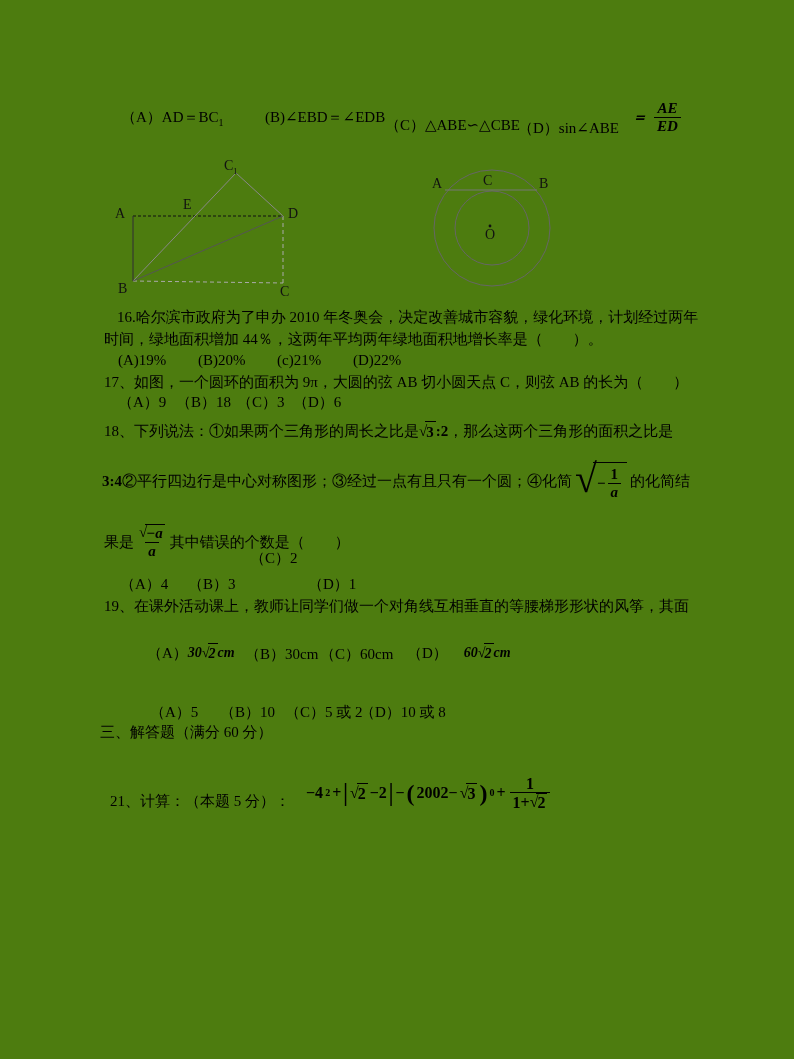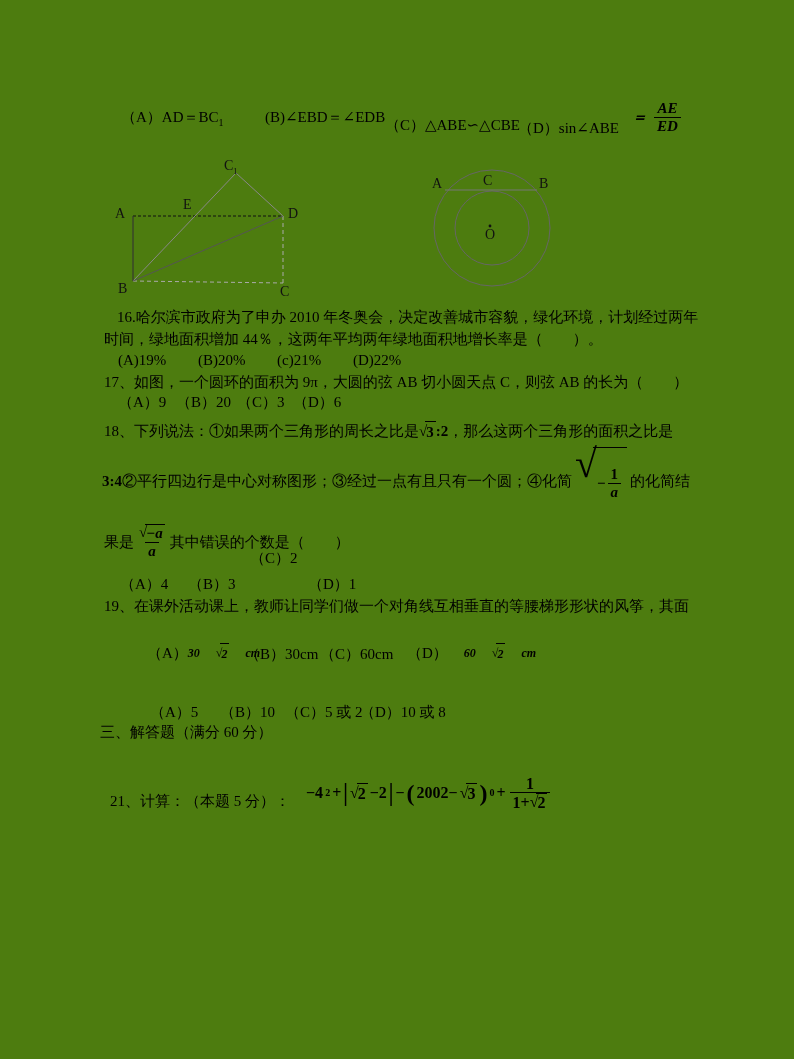--- a/index.html
+++ b/index.html
@@ -10,39 +10,39 @@
     color: #000; font-size: 15px; overflow: hidden;
   }
   .pos { position: absolute; white-space: nowrap; line-height: 20px; }
   .flex { display: flex; align-items: center; }
   .b  { font-weight: bold; }
   .bi { font-weight: bold; font-style: italic; }
   .sup { font-size: 10px; vertical-align: super; line-height: 0; }
   .sb  { font-size: 10px; vertical-align: sub;   line-height: 0; }
 
   .frac { display: inline-flex; flex-direction: column; align-items: center;
-          vertical-align: middle; line-height: 17px; text-align: center; margin: 15px 2px; }
+          vertical-align: middle; line-height: 17px; text-align: center; margin: 0 2px; }
   .frac .num { padding: 0 3px; display: inline-flex; align-items: center; }
   .frac .den { border-top: 1.4px solid #000; padding: 0 3px; display: inline-flex; align-items: center; }
 
   .rt { display: inline-flex; align-items: flex-start; vertical-align: text-bottom; }
   .rt .rs { letter-spacing: -1px; }
   .rt .rb { border-top: 1.4px solid currentColor; padding: 0 2px 0 1px; margin-left: -1px; }
 
   .bigrt { display: inline-flex; align-items: flex-start; margin: 0 3px; vertical-align: middle; }
   .bigrt .brs { font-size: 40px; line-height: 34px; font-weight: bold; }
   .bigrt .brb { border-top: 1.6px solid #000; padding: 3px 4px 0; display: inline-flex;
                 align-items: center; margin-left: -4px; font-weight: bold; }
 
   .formula { display: flex; align-items: center; gap: 2px; font-size: 16px; font-weight: bold; }
   .bigd { font-size: 24px; font-weight: bold; line-height: 1; }
   .abar { font-size: 21px; font-weight: bold; line-height: 1; transform: scaleY(1.15); }
 
   .fig text { font-family: "Liberation Serif", "DejaVu Serif", serif; font-size: 14px; fill: #111; }
-  .bigmath { font-size: 12px; gap: 16px; }
+  .bigmath { font-size: 14px; }
 </style>
 </head>
 <body>
 
 <div class="page">
 
   <span class="pos" style="left:121px; top:107px;"><span>（A）AD＝BC</span><sub class="sb">1</sub></span>
   <span class="pos" style="left:265px; top:107px;">(B)∠EBD＝∠EDB</span>
   <span class="pos" style="left:385px; top:107px;margin-top:8px;">（C）△ABE∽△CBE</span>
   <span class="pos" style="left:518px; top:107px;margin-top:11px;">（D）sin∠ABE</span>
@@ -83,21 +83,21 @@
 
   <div class="pos" style="left:117px; top:307px;">16.哈尔滨市政府为了申办 2010 年冬奥会，决定改善城市容貌，绿化环境，计划经过两年</div>
   <div class="pos" style="left:104px; top:329px;">时间，绿地面积增加 44％，这两年平均两年绿地面积地增长率是（　　）。</div>
   <span class="pos" style="left:118px; top:350px;">(A)19%</span>
   <span class="pos" style="left:198px; top:350px;">(B)20%</span>
   <span class="pos" style="left:277px; top:350px;">(c)21%</span>
   <span class="pos" style="left:353px; top:350px;">(D)22%</span>
 
   <div class="pos" style="left:104px; top:372px;">17、如图，一个圆环的面积为 9π，大圆的弦 AB 切小圆天点 C，则弦 AB 的长为（　　）</div>
   <span class="pos" style="left:118px; top:392px;">（A）9</span>
-  <span class="pos" style="left:176px; top:392px;">（B）20</span>
+  <span class="pos" style="left:176px; top:392px;">（B）18</span>
   <span class="pos" style="left:237px; top:392px;">（C）3</span>
   <span class="pos" style="left:293px; top:392px;">（D）6</span>
 
   <div class="pos flex" style="left:104px; top:416px; height:30px;">
     <span>18、下列说法：①如果两个三角形的周长之比是</span>
     <span class="rt b">
         <span class="rs">√</span>
         <span class="rb">3</span>
       </span>
     <span class="b">:2</span>

